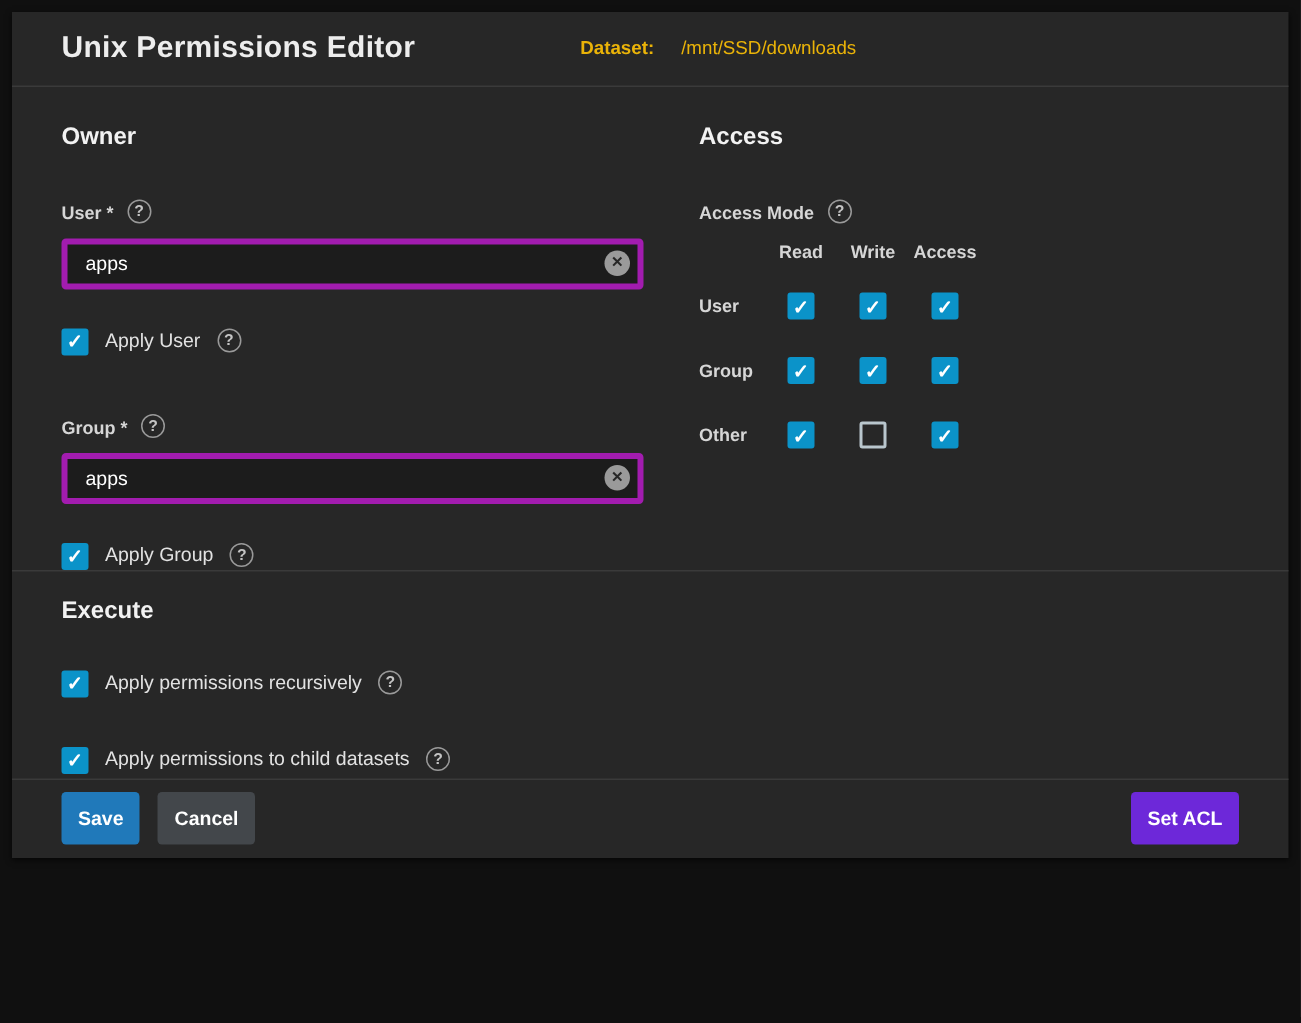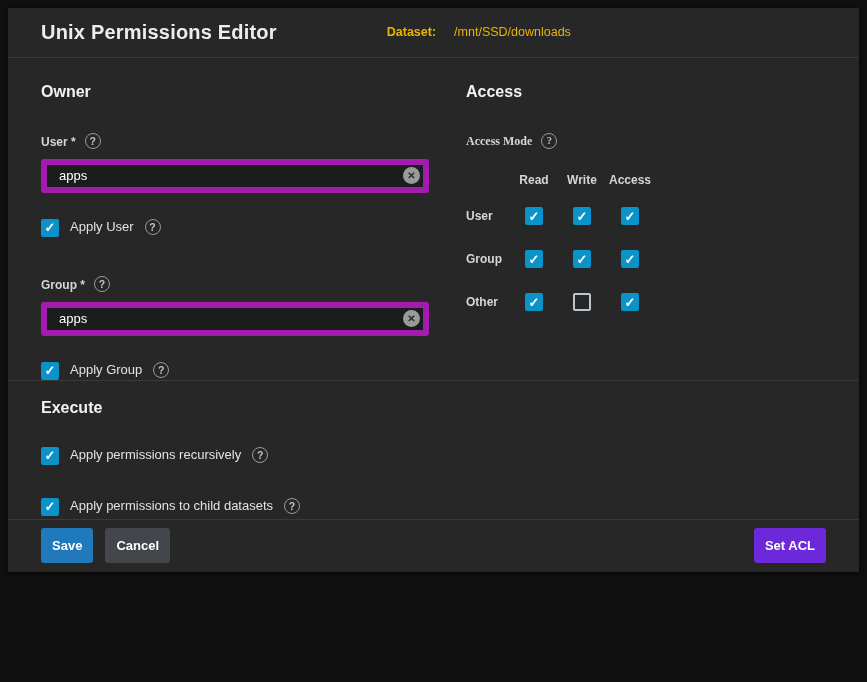--- a/index.html
+++ b/index.html
@@ -31,21 +31,21 @@
   .field-label { display: flex; align-items: flex-end; gap: 9px; font-size: 12px; font-weight: bold; color: #d6d6d6; margin-bottom: 10px; }
   .help {
     width: 16px; height: 16px; border: 1px solid #9a9a9a; border-radius: 50%;
     display: inline-flex; align-items: center; justify-content: center;
     font-size: 10.5px; color: #c4c4c4; font-weight: bold; cursor: pointer; flex: 0 0 auto;
   }
   .help::after { content: "?"; }
 
   .input-wrap { position: relative; margin-bottom: 26px; }
   .text-input {
-    width: 100%; height: 34px; background: #1c1c1c; border: 6px solid #a21caf;
+    width: 100%; height: 34px; background: #1c1c1c; border: 4px solid #a21caf;
     border-radius: 3px; color: #fff; font-size: 13px; padding: 0 34px 0 12px;
     font-family: inherit; outline: none;
   }
   .clear-btn {
     position: absolute; right: 9px; top: 8px; width: 17px; height: 17px; border-radius: 50%;
     background: #9a9a9a; color: #272727; display: flex; align-items: center; justify-content: center;
     font-size: 10px; font-weight: bold; cursor: pointer;
   }
   .clear-btn::after { content: "✕"; }
 
@@ -54,21 +54,21 @@
     display: flex; align-items: center; justify-content: center; cursor: pointer;
   }
   .cb.checked { background: var(--accent, #0b93c9); }
   .cb.checked::after { content: "✓"; color: #fff; font-size: 13px; font-weight: bold; line-height: 1; }
   .cb.unchecked { border: 2px solid #b9c6cd; background: transparent; }
 
   .cb-row { display: flex; gap: 11px; font-size: 13px; color: #e2e2e2; }
   .mb39 { margin-bottom: 39px; }
   .mb33 { margin-bottom: 33px; }
 
-  .access-mode-label { margin-bottom: 24px; font-family: Liberation Serif, serif; }
+  .access-mode-label { margin-bottom: 12px; }
   .matrix-head, .matrix-row { display: grid; grid-template-columns: 44px 48px 48px 48px; align-items: center; }
   .matrix-head { margin-bottom: 8px; }
   .matrix-head span { font-size: 12px; font-weight: bold; color: #d6d6d6; text-align: center; }
   .matrix-row { height: 43px; }
   .row-label { font-size: 12px; font-weight: bold; color: #d6d6d6; }
   .cbcell { display: flex; justify-content: center; }
 
   .body-adv { height: 170px; padding: 18px 33px 0; }
   .body-adv h2.section { margin-bottom: 30px; }
 

